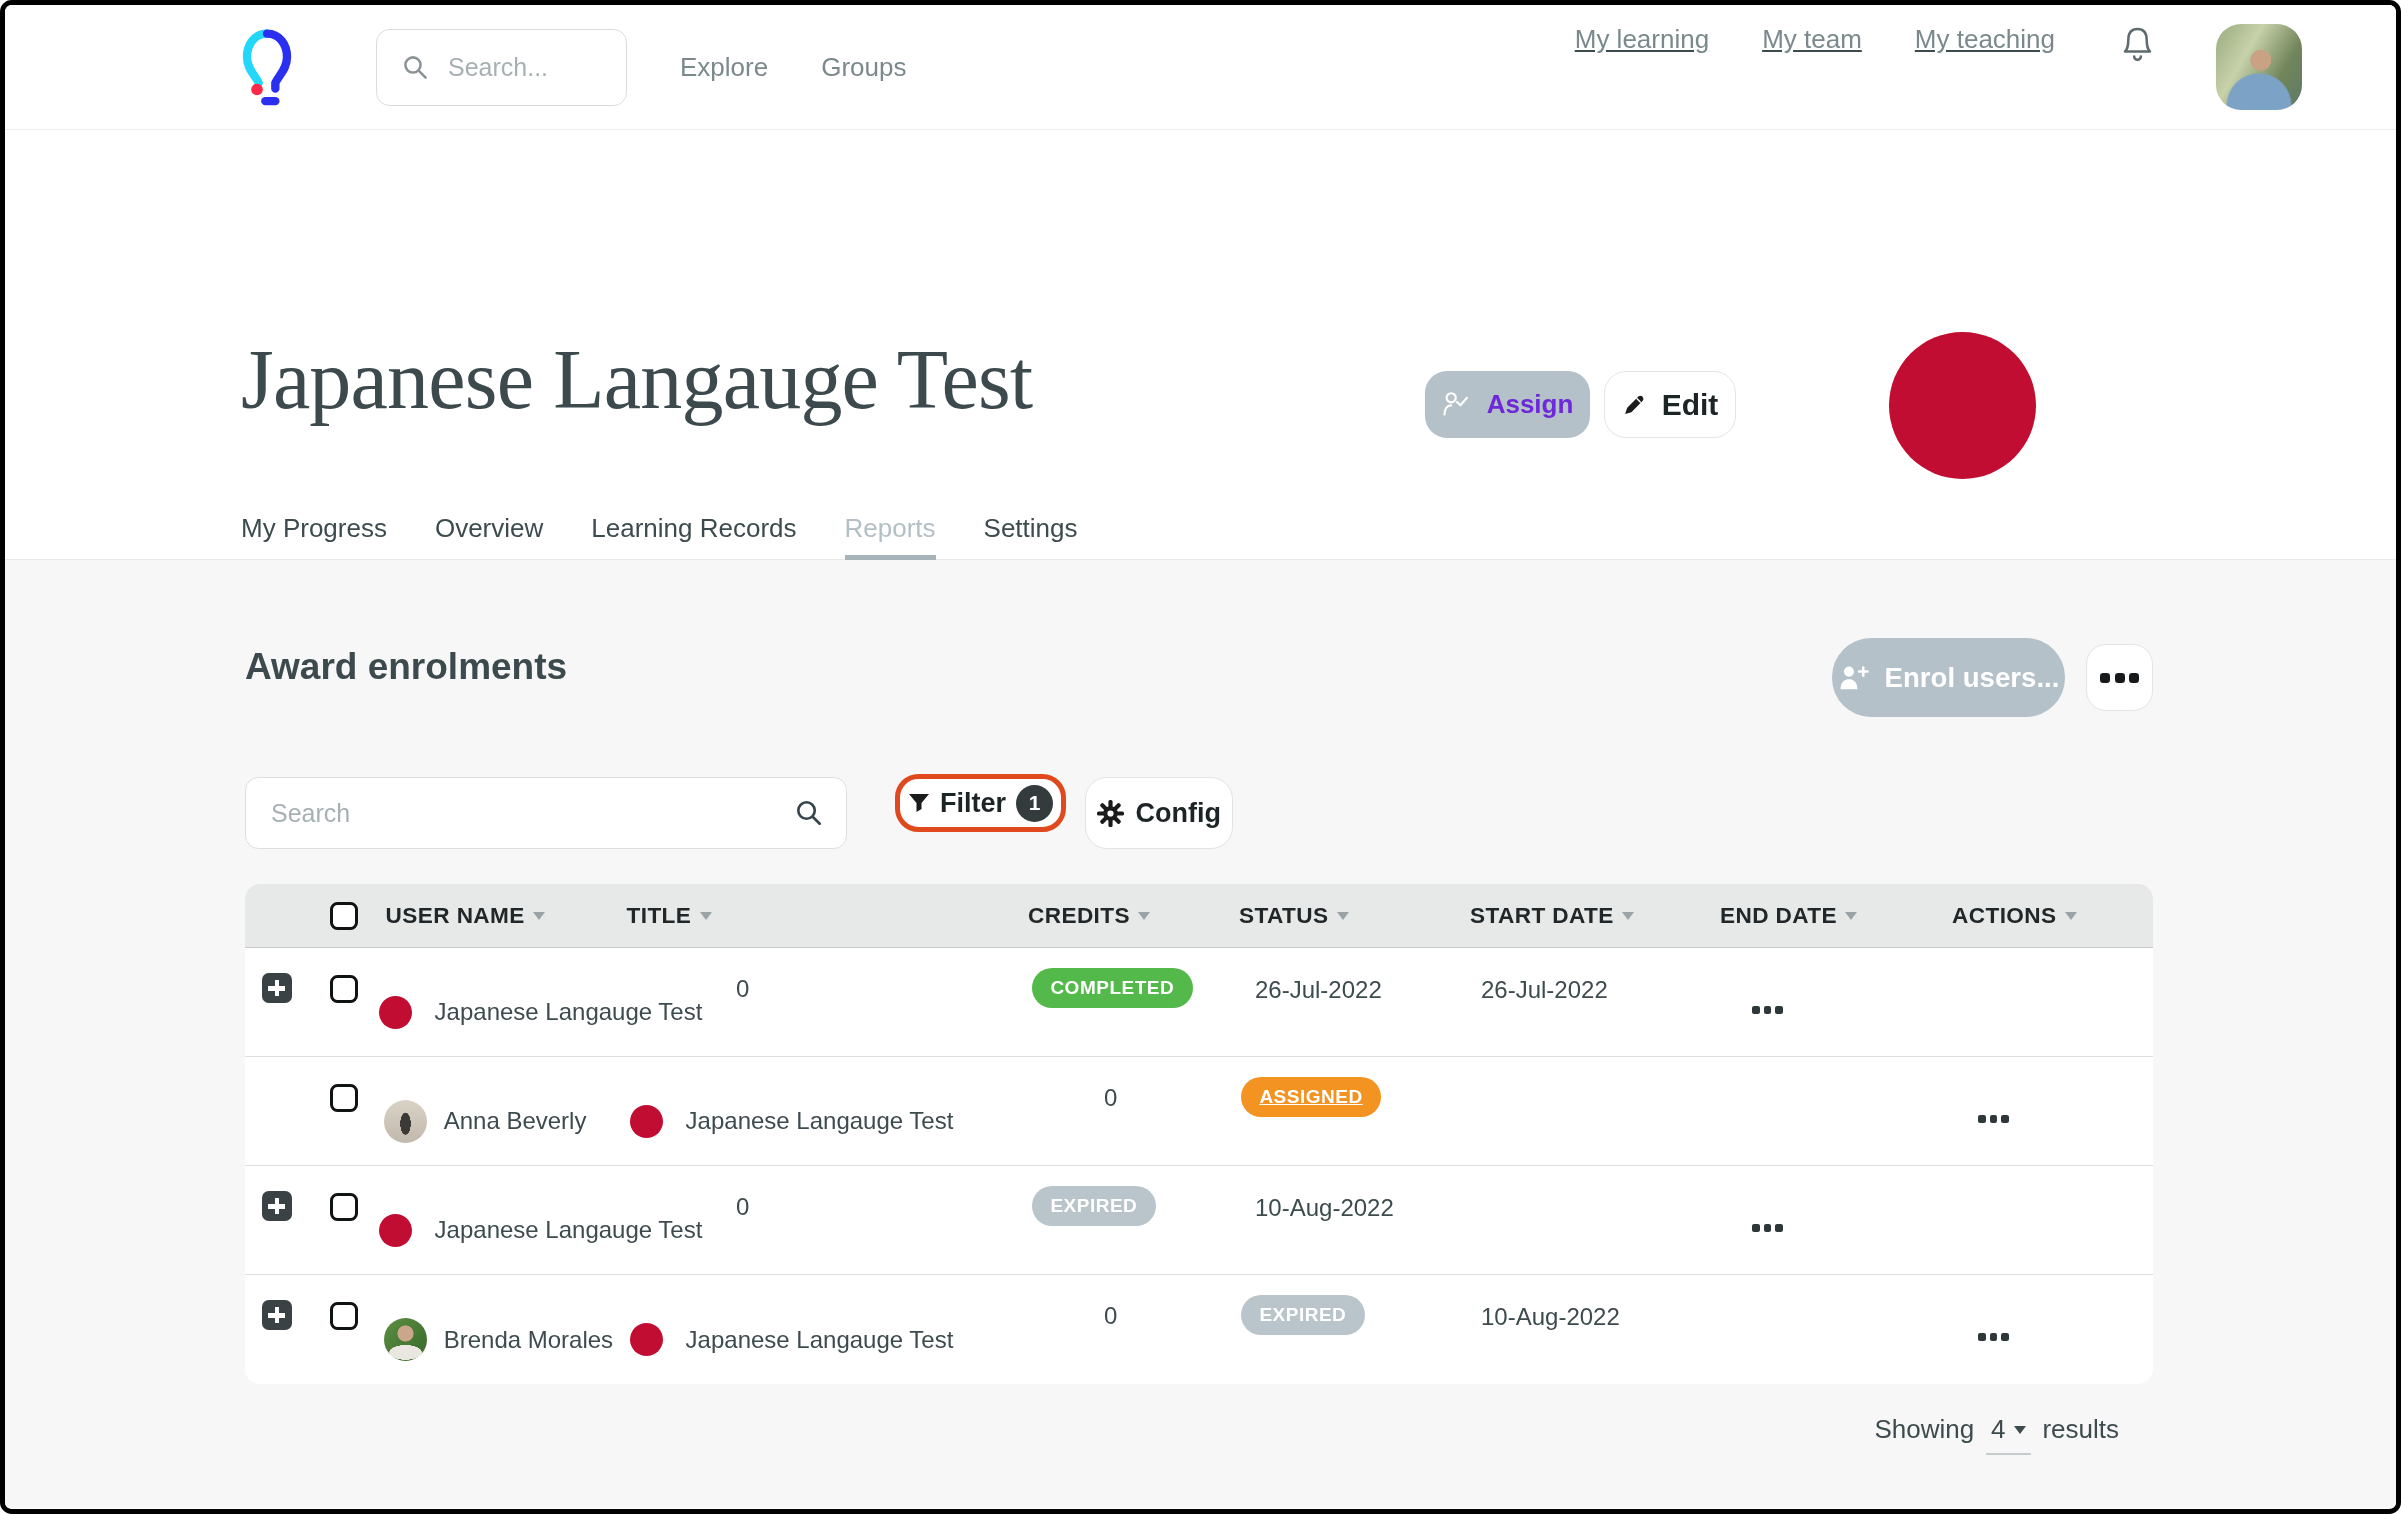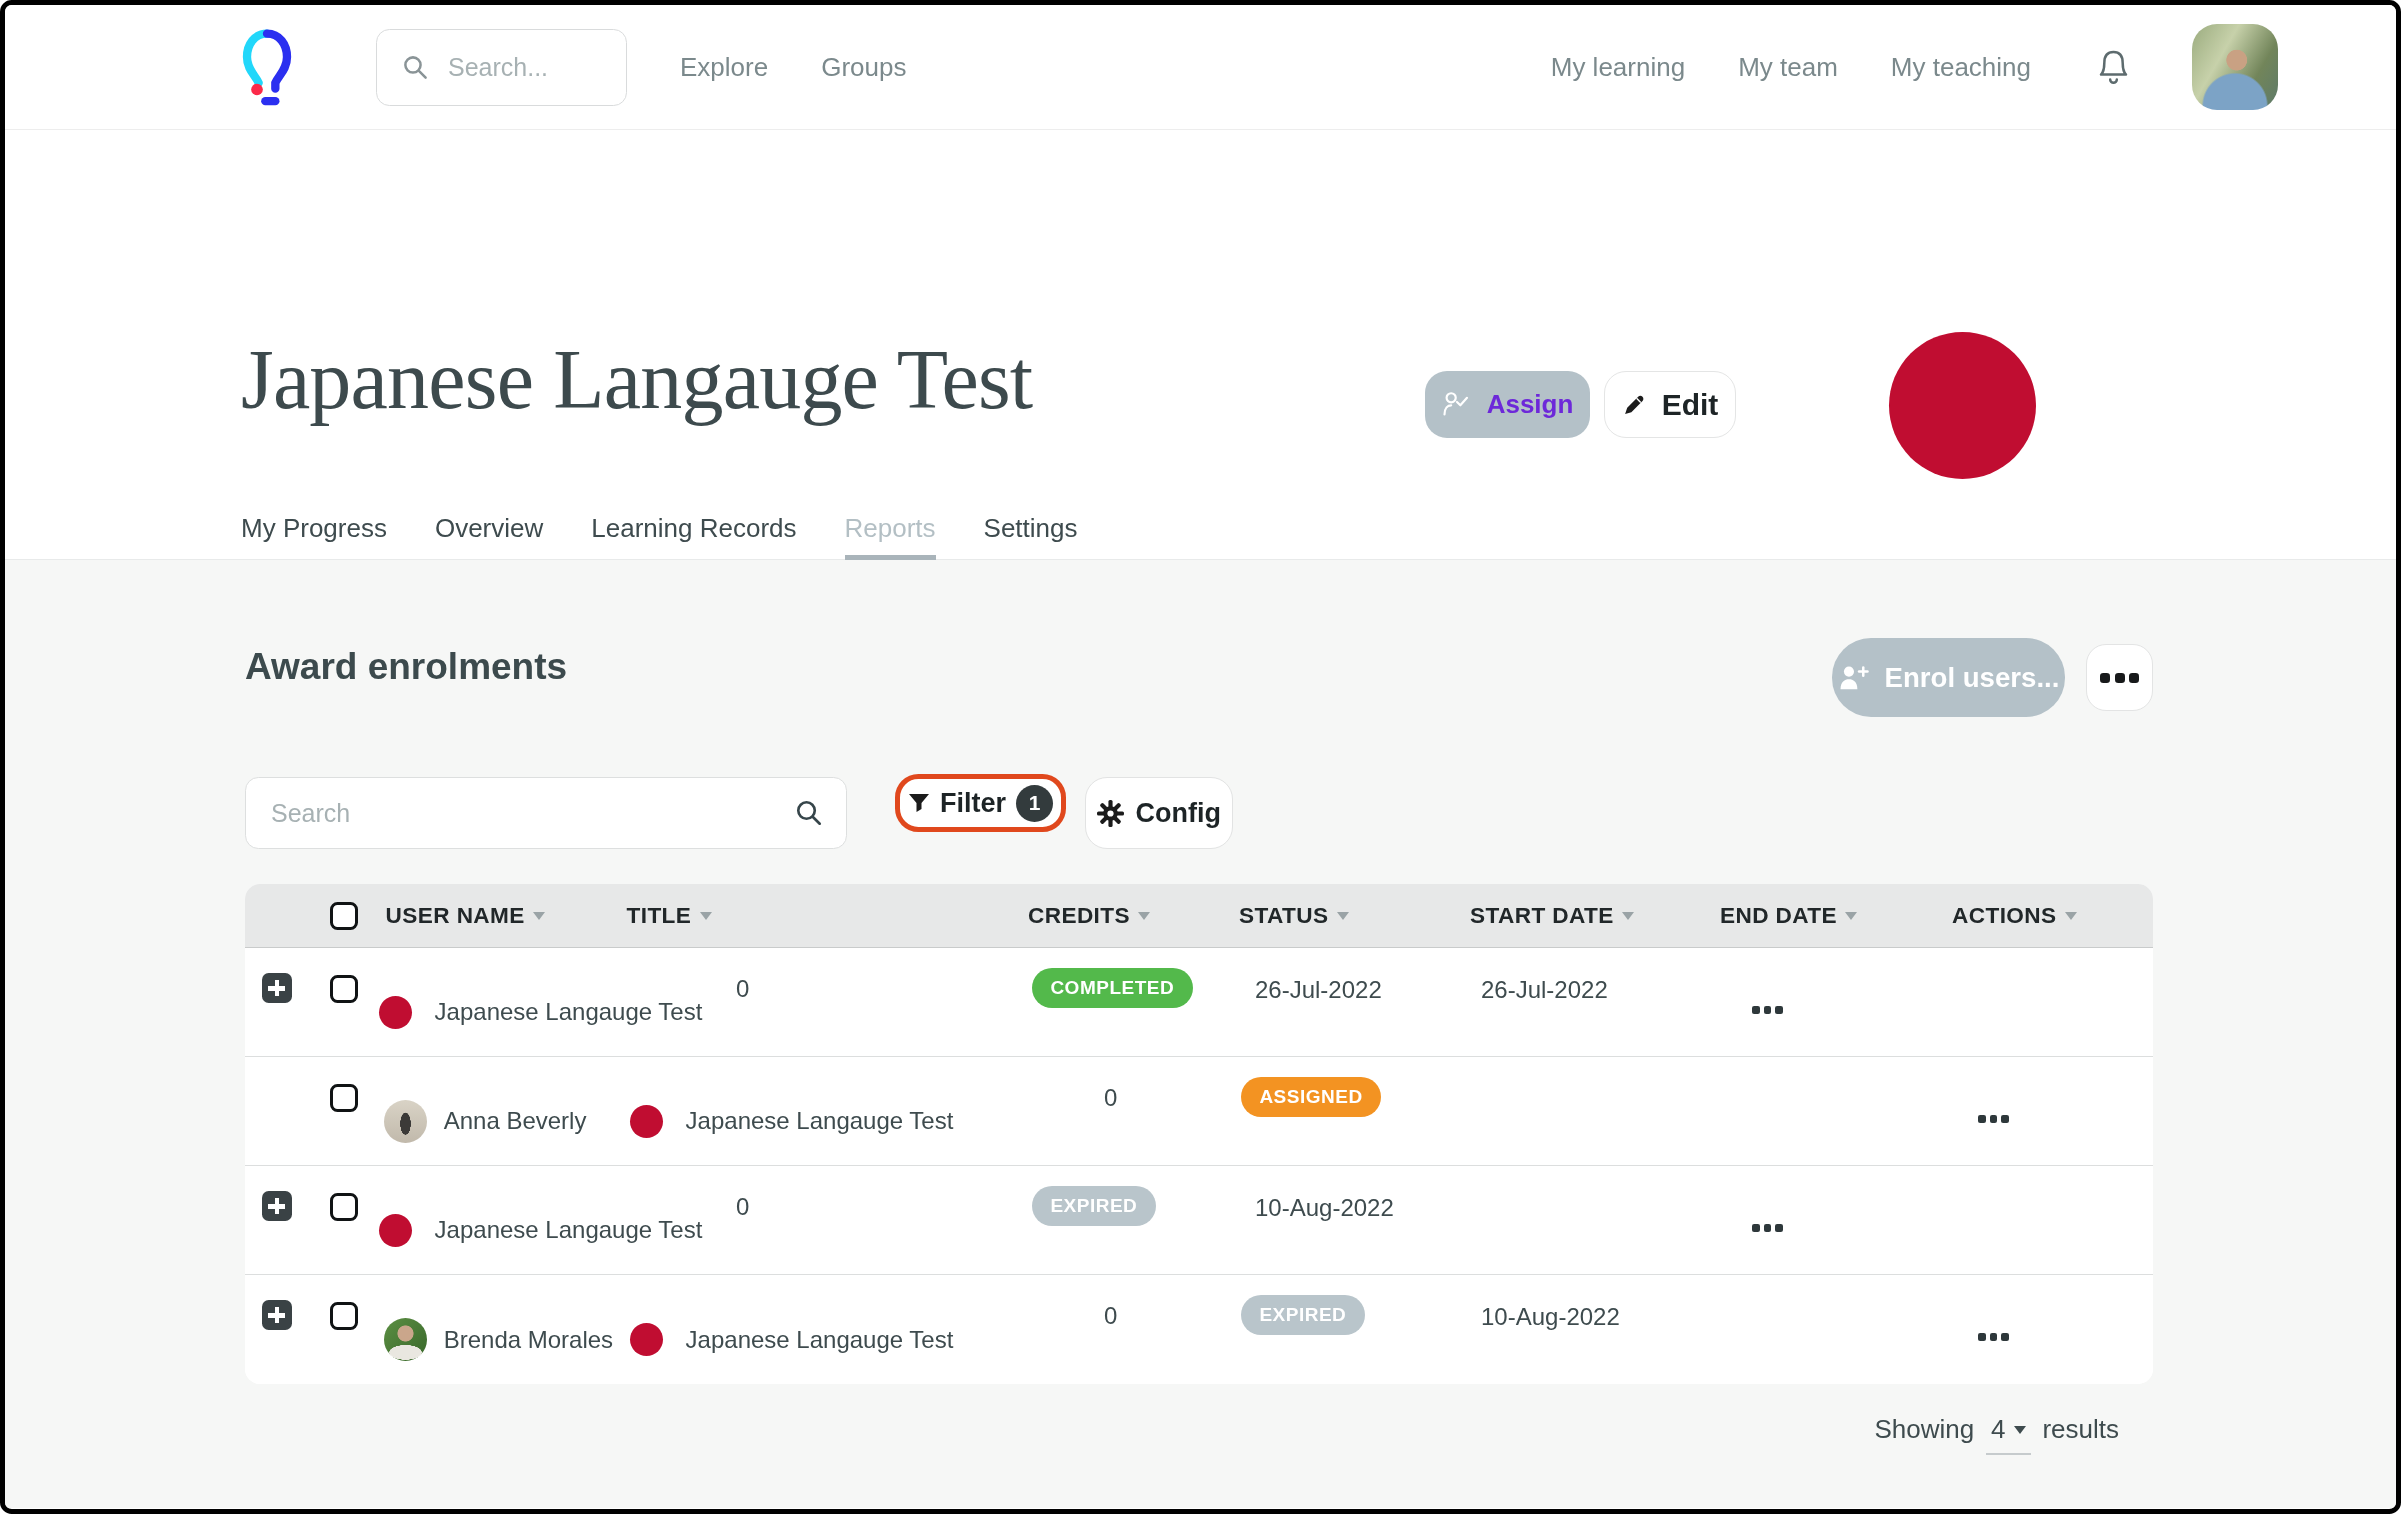--- a/index.html
+++ b/index.html
@@ -8,21 +8,21 @@
   .frame { width:2401px; height:1514px; border:5px solid #000; border-radius:11.7px; overflow:hidden; background:#fff; }
 
   
   .topbar { height:125px; border-bottom:0.8px solid #ededed; display:flex; align-items:center; padding-left:236px; background:#fff; }
   .logo { width:52px; height:80px; flex:0 0 auto; }
   .tb-search { margin-left:83px; width:251px; height:77px; border:1.7px solid #d9dbdc; border-radius:13.4px; display:flex; align-items:center; padding:0 20px 0 25px; gap:19px; background:#fff; }
   .tb-search svg { flex:0 0 auto; }
   .tb-search input { border:none; outline:none; width:134px; font-size:25px; color:#5b686b; font-family:"Liberation Sans",sans-serif; background:transparent; }
   .tb-search input::placeholder { color:#a7b1b3; }
   .tb-link { font-size:26px; color:#7b898c; margin-left:53px; cursor:pointer; }
-  .tb-right { margin-left:auto; display:flex; align-items:center; padding-right:118px; }
+  .tb-right { margin-left:auto; display:flex; padding-right:94px;text-decoration:underline; }
   .tb-right .tb-link { margin-left:0; }
   .tb-right .gap1 { margin-left:53px; }
   .bell { margin-left:64px; width:37px; height:40px; }
   .tb-avatar { margin-left:60px; width:86px; height:86px; border-radius:25px;
     background-image:
       radial-gradient(circle at 52% 42%, #c9a183 0 15%, rgba(0,0,0,0) 16%),
       radial-gradient(circle at 50% 95%, #7ca3c6 0 34%, rgba(0,0,0,0) 36%),
       linear-gradient(120deg,#9aab7e 0%,#c7d1aa 35%,#72855a 70%,#5d7a6a 100%); }
 
   
@@ -302,21 +302,21 @@
             <span class="cell-text name-text">Anna Beverly</span>
           </div>
         <div class="cell c-title">
             <span class="red-dot" style="background: rgb(192, 13, 49);"></span>
             <span class="cell-text title-text">Japanese Langauge Test</span>
           </div>
         <div class="cell c-credits">
             <span class="cell-text credits-text">0</span>
           </div>
         <div class="cell c-status">
-            <span class="badge" style="background: rgb(243, 147, 34);">ASSIGNED</span>
+            <span class="badge" style="background: rgb(243, 147, 34); text-decoration: underline;">ASSIGNED</span>
           </div>
         <div class="cell c-start">
             <span class="cell-text date-text"></span>
           </div>
         <div class="cell c-end">
             <span class="cell-text date-text"></span>
           </div>
         <div class="cell c-actions">
             <span class="dots">
               <i></i>

